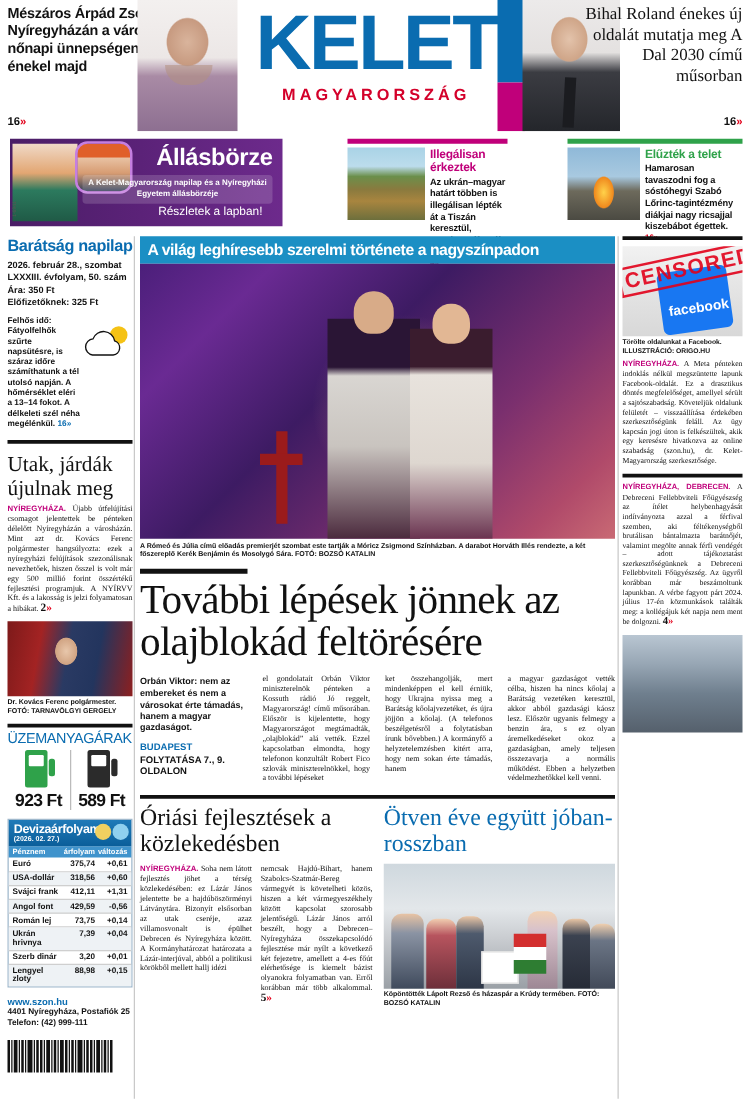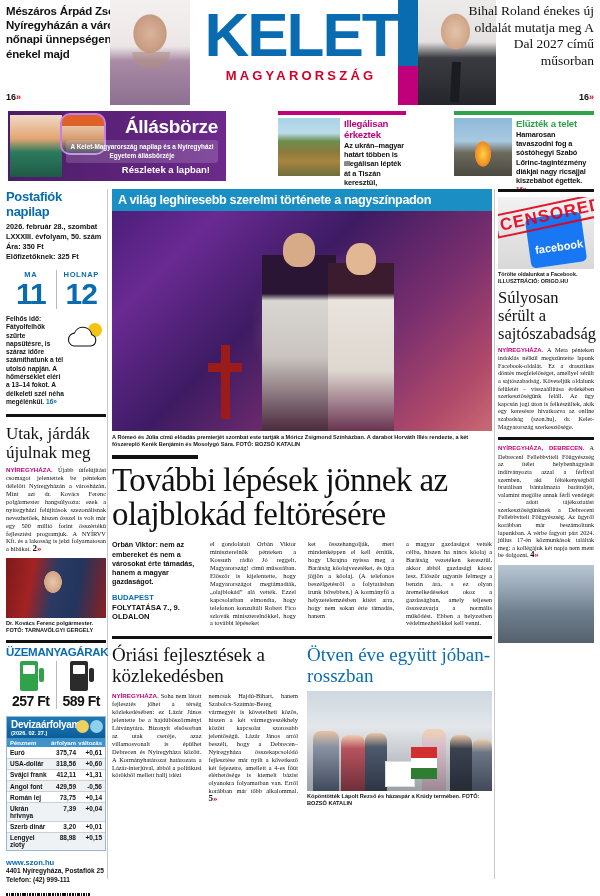--- a/index.html
+++ b/index.html
@@ -71,21 +71,21 @@
     background:linear-gradient(90deg,#4a1d66 0%,#5b2278 48%,#6d2a8c 100%); overflow:hidden; }
   .job-ph1 { position:absolute; left:2px; top:4px; width:52px; height:62px;
     background:linear-gradient(180deg,#f0d9c7 0%, #e2a672 38%, #2c7a5e 60%, #1f5a46 100%); }
   .job-ph2 { position:absolute; left:52px; top:2px; width:46px; height:42px; border-radius:10px;
     border:2px solid #c57fe0;
     background:linear-gradient(180deg,#e0602a 0%,#e0602a 28%,#e8c2a3 30%,#d79c72 62%,#2f3c58 100%); }
   .job-title{ position:absolute; right:8px; top:5px; font-weight:bold; font-size:19px; color:#fff; letter-spacing:-.3px;}
   .job-sub{ position:absolute; right:8px; top:29px; width:152px; text-align:center;
     background:rgba(255,255,255,.16); color:#fff; font-size:6.4px; line-height:8.6px;
     font-weight:bold; padding:3px 4px; border-radius:3px;}
-  .job-cta{ position:absolute; right:16px; bottom:6px; color:#fff; font-weight:bold; font-size:9.5px;padding-left:42px;}
+  .job-cta{ position:absolute; right:16px; bottom:6px; color:#fff; font-weight:normal; font-size:9.5px;padding-left:42px;}
   .job-vcode{ position:absolute; left:1px; bottom:8px; font-size:4px; color:#555;
     writing-mode:vertical-rl; transform:rotate(180deg); }
 
   .nb { position:absolute; top:6px; height:70px;padding-left:44px; }
   .nb .bar { height:4px; width:100%; }
   .nb .nb-inner { display:flex; gap:4px; padding-top:3px; }
   .nb .nb-img { flex:0 0 auto; }
   .nb h4 { font-size:9.6px; font-weight:bold; letter-spacing:-.2px; margin-bottom:1px; }
   .nb p { font-size:7.4px; line-height:9.2px; color:#111; font-weight:bold; letter-spacing:-.1px;}
   .nb p .pg { color:#e2001a; font-size:6.5px; }
@@ -126,21 +126,21 @@
   .body-serif { font-family:"Liberation Serif", serif; font-size:6.4px; line-height:7.9px;
     color:#111; text-align:justify; }
   .kicker { color:#c0007a; font-weight:bold; font-size:6.2px; font-family:"Liberation Sans",sans-serif;}
   .pgbox { display:inline-block; background:#fff; font-weight:bold; font-size:9px; color:#111; }
   .pgbox .arrow{ color:#e2001a; }
   .photo-kovacs { width:100px; height:60px; margin-top:5px;
     background:
       radial-gradient(ellipse 13px 16px at 47% 40%, #e8c7ab 0%, #d1a483 66%, rgba(209,164,131,0) 70%),
       linear-gradient(100deg,#7d1a1a 0%,#a32323 26%,#2a3a63 48%,#23355e 70%,#8d1f1f 100%); }
   .cap { font-size:5.6px; line-height:7px; font-weight:bold; color:#111; margin-top:2px; }
-  .fuel-h { color:#0a6cb0; font-weight:bold; font-size:11.5px; letter-spacing:-.3px; margin-top:5px; }
+  .fuel-h { color:#0a6cb0; font-weight:normal; font-size:11.5px; letter-spacing:-.3px; margin-top:5px; }
   .fuel { display:flex; margin-top:3px; }
   .fuel .f { flex:1; text-align:center; }
   .fuel .f.sep { border-left:1px solid #bbb; }
   .pump { width:26px; height:30px; margin:0 auto 2px; position:relative; }
   .pump .body { position:absolute; left:2px; top:0; width:18px; height:30px; border-radius:2px; }
   .pump .win { position:absolute; left:5px; top:4px; width:12px; height:9px; background:#fff; border-radius:1px;}
   .pump .nz { position:absolute; right:0; top:7px; width:5px; height:14px; border-radius:2px; }
   .fuel .price { font-weight:bold; font-size:14px; color:#111; letter-spacing:-.5px; }
   .fx { margin-top:7px; border:1px solid #9fb8cc; }
   .fx-head { position:relative; background:linear-gradient(180deg,#1f7ab8 0%,#0a5e9a 100%);
@@ -241,21 +241,21 @@
 
     <div class="mh-blue-sq"></div>
     <div class="mh-mag-sq"></div>
 
     <div class="mh-logo">
       <div class="kelet">KELET</div>
       <div class="sub">MAGYARORSZÁG</div>
     </div>
 
     <div class="mh-right-photo"></div>
-    <div class="mh-right-text">Bihal Roland énekes új oldalát mutatja meg A Dal 2027 című műsorban</div>
+    <div class="mh-right-text">Bihal Roland énekes új oldalát mutatja meg A Dal 2030 című műsorban</div>
     <div class="mh-right-page">
       <span>16</span><span class="arrow">»</span>
     </div>
   </div>
 
   <div class="promo">
 
     <div class="job-box">
       <div class="job-ph1"></div>
       <div class="job-ph2"></div>
@@ -288,38 +288,28 @@
     </div>
   </div>
 
   <div class="grid">
 
     <div class="vrule" style="left:107px"></div>
     <div class="vrule" style="left:494px"></div>
 
     <div class="col-left">
 
-      <div class="fugg">Postafiók napilap</div>
+      <div class="fugg">Barátság napilap</div>
       <div class="imp">
         <div>2026. február 28., szombat</div>
         <div>LXXXIII. évfolyam, 50. szám</div>
         <div>Ára: 350 Ft</div>
         <div>Előfizetőknek: 325 Ft</div>
       </div>
 
-      <div class="wx">
-        <div class="cell">
-          <div class="lbl">MA</div>
-          <div class="num">11</div>
-        </div>
-        <div class="cell sep">
-          <div class="lbl">HOLNAP</div>
-          <div class="num">12</div>
-        </div>
-      </div>
 
       <div class="wx-body">
         <p><span>Felhős idő: Fátyolfelhők szűrte napsütésre, is száraz időre számíthatunk a tél utolsó napján. A hőmérséklet eléri a 13–14 fokot. A délkeleti szél néha megélénkül.</span> <span class="pg"><span>16</span><span>»</span></span></p>
         <svg class="wx-icon" viewBox="0 0 40 30">
           <circle cx="29" cy="9" r="7" fill="#f5c215"></circle>
           <path d="M8 25 a6.5 6.5 0 0 1 0.4 -12.9 a9 9 0 0 1 17.3 1.6 a5.8 5.8 0 0 1 -1.2 11.3 z" fill="#ffffff" stroke="#111" stroke-width="1.1"></path>
         </svg>
       </div>
 
       <div class="rule-blk"></div>
@@ -336,21 +326,21 @@
 
       <div class="rule-blk" style="margin:6px 0 3px"></div>
       <div class="fuel-h" style="margin-top:0">ÜZEMANYAGÁRAK</div>
       <div class="fuel">
         <div class="f">
           <div class="pump">
             <i class="body" style="background:#2fa24a"></i>
               <i class="win"></i>
               <i class="nz" style="background:#2fa24a"></i>
           </div>
-          <div class="price">257 Ft</div>
+          <div class="price">923 Ft</div>
         </div>
         <div class="f sep">
           <div class="pump">
             <i class="body" style="background:#2b2b2b"></i>
               <i class="win"></i>
               <i class="nz" style="background:#2b2b2b"></i>
           </div>
           <div class="price">589 Ft</div>
         </div>
       </div>
@@ -518,21 +508,20 @@
       <div class="r-rule"></div>
 
       <div class="fb-photo">
         <div class="fb-phone">
           <span>facebook</span>
         </div>
         <div class="fb-stamp">CENSORED</div>
       </div>
       <div class="r-cap">Törölte oldalunkat a Facebook. ILLUSZTRÁCIÓ: ORIGO.HU</div>
 
-      <div class="r-h">Súlyosan sérült a sajtószabadság</div>
       <div class="r-body">
         <span class="kick">NYÍREGYHÁZA.</span>
         <span>A Meta pénteken indoklás nélkül megszüntette lapunk Facebook-oldalát. Ez a drasztikus döntés megfelelőséget, amellyel sérült a sajtószabadság. Követeljük oldalunk felületét – visszaállítása érdekében szerkesztőségünk feláll. Az ügy kapcsán jogi úton is felkészültek, akik egy keresésre hivatkozva az online szabadság (szon.hu), dr. Kelet-Magyarország szerkesztősége.</span>
       </div>
 
       <div class="r-rule" style="margin:7px 0 4px"></div>
 
       <div class="r-body">
         <span class="kick">NYÍREGYHÁZA, DEBRECEN.</span>
         <span>A Debreceni Fellebbviteli Főügyészség az ítélet helybenhagyását indítványozta azzal a férfival szemben, aki féltékenységből brutálisan bántalmazta barátnőjét, valamint megölte annak férfi vendégét – adott tájékoztatást szerkesztőségünknek a Debreceni Fellebbviteli Főügyészség. Az ügyről korábban már beszámoltunk lapunkban. A vérbe fagyott párt 2024. július 17-én közmunkások találták meg: a kollégájuk két napja nem ment be dolgozni.</span>

